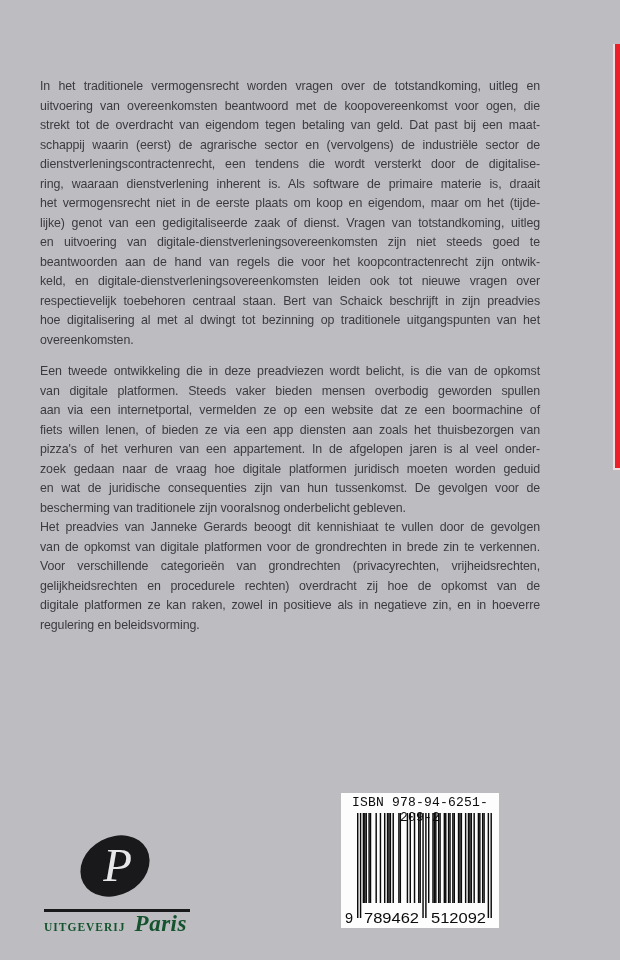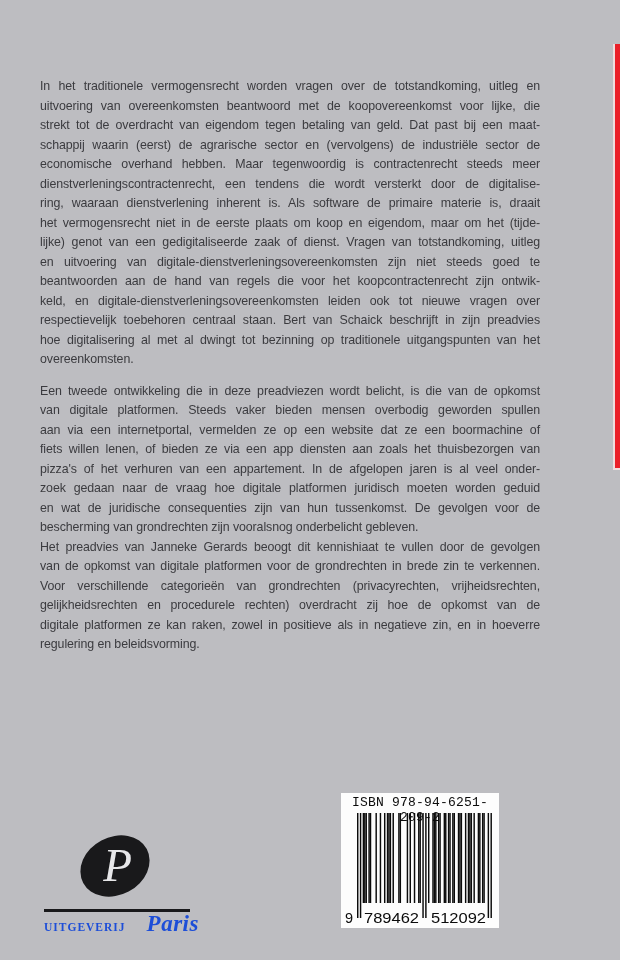--- a/index.html
+++ b/index.html
@@ -36,21 +36,21 @@
     font-family:"Liberation Serif","DejaVu Serif",serif;
     font-style:italic; font-size:47px; line-height:1;
     color:#e7e7e9;
   }
   .rule{
     position:absolute; left:44px; top:909px; width:146px; height:2.5px;
     background:#19191b;
   }
   .names{
     position:absolute; left:44px; top:911px; width:170px;
-    display:flex; align-items:baseline; gap:21px; color:#1d4ed8;text-align:right;
+    display:flex; align-items:baseline; gap:9px; color:#14532d;text-align:right;
   }
   .uitg{
     font-family:"Liberation Serif","DejaVu Serif",serif;
     font-weight:bold; font-size:11.5px; letter-spacing:1px;
   }
   .paris{
     font-family:"Liberation Serif","DejaVu Serif",serif;
     font-weight:bold; font-style:italic; font-size:23px; letter-spacing:0.5px;
   }
   
@@ -72,44 +72,43 @@
 </head>
 <body>
 
 <div class="cover">
 
   <div class="stripe"></div>
 
   <div class="blurb">
     <div class="para">
         <div class="textline">In het traditionele vermogensrecht worden vragen over de totstandkoming, uitleg en</div>
-        <div class="textline">uitvoering van overeenkomsten beantwoord met de koopovereenkomst voor lijke, die</div>
+        <div class="textline">uitvoering van overeenkomsten beantwoord met de koopovereenkomst voor ogen, die</div>
         <div class="textline">strekt tot de overdracht van eigendom tegen betaling van geld. Dat past bij een maat-</div>
         <div class="textline">schappij waarin (eerst) de agrarische sector en (vervolgens) de industriële sector de</div>
-        <div class="textline">economische overhand hebben. Maar tegenwoordig is contractenrecht steeds meer</div>
         <div class="textline">dienstverleningscontractenrecht, een tendens die wordt versterkt door de digitalise-</div>
         <div class="textline">ring, waaraan dienstverlening inherent is. Als software de primaire materie is, draait</div>
         <div class="textline">het vermogensrecht niet in de eerste plaats om koop en eigendom, maar om het (tijde-</div>
         <div class="textline">lijke) genot van een gedigitaliseerde zaak of dienst. Vragen van totstandkoming, uitleg</div>
         <div class="textline">en uitvoering van digitale-dienstverleningsovereenkomsten zijn niet steeds goed te</div>
         <div class="textline">beantwoorden aan de hand van regels die voor het koopcontractenrecht zijn ontwik-</div>
         <div class="textline">keld, en digitale-dienstverleningsovereenkomsten leiden ook tot nieuwe vragen over</div>
         <div class="textline">respectievelijk toebehoren centraal staan. Bert van Schaick beschrijft in zijn preadvies</div>
         <div class="textline">hoe digitalisering al met al dwingt tot bezinning op traditionele uitgangspunten van het</div>
         <div class="textline para-end">overeenkomsten.</div>
       </div>
     <div class="para gap">
         <div class="textline">Een tweede ontwikkeling die in deze preadviezen wordt belicht, is die van de opkomst</div>
         <div class="textline">van digitale platformen. Steeds vaker bieden mensen overbodig geworden spullen</div>
         <div class="textline">aan via een internetportal, vermelden ze op een website dat ze een boormachine of</div>
         <div class="textline">fiets willen lenen, of bieden ze via een app diensten aan zoals het thuisbezorgen van</div>
         <div class="textline">pizza's of het verhuren van een appartement. In de afgelopen jaren is al veel onder-</div>
         <div class="textline">zoek gedaan naar de vraag hoe digitale platformen juridisch moeten worden geduid</div>
         <div class="textline">en wat de juridische consequenties zijn van hun tussenkomst. De gevolgen voor de</div>
-        <div class="textline para-end">bescherming van grondrechten zijn vooralsnog onderbelicht gebleven.</div>
+        <div class="textline para-end">bescherming van traditionele zijn vooralsnog onderbelicht gebleven.</div>
       </div>
     <div class="para">
         <div class="textline">Het preadvies van Janneke Gerards beoogt dit kennishiaat te vullen door de gevolgen</div>
         <div class="textline">van de opkomst van digitale platformen voor de grondrechten in brede zin te verkennen.</div>
         <div class="textline">Voor verschillende categorieën van grondrechten (privacyrechten, vrijheidsrechten,</div>
         <div class="textline">gelijkheidsrechten en procedurele rechten) overdracht zij hoe de opkomst van de</div>
         <div class="textline">digitale platformen ze kan raken, zowel in positieve als in negatieve zin, en in hoeverre</div>
         <div class="textline para-end">regulering en beleidsvorming.</div>
       </div>
   </div>

